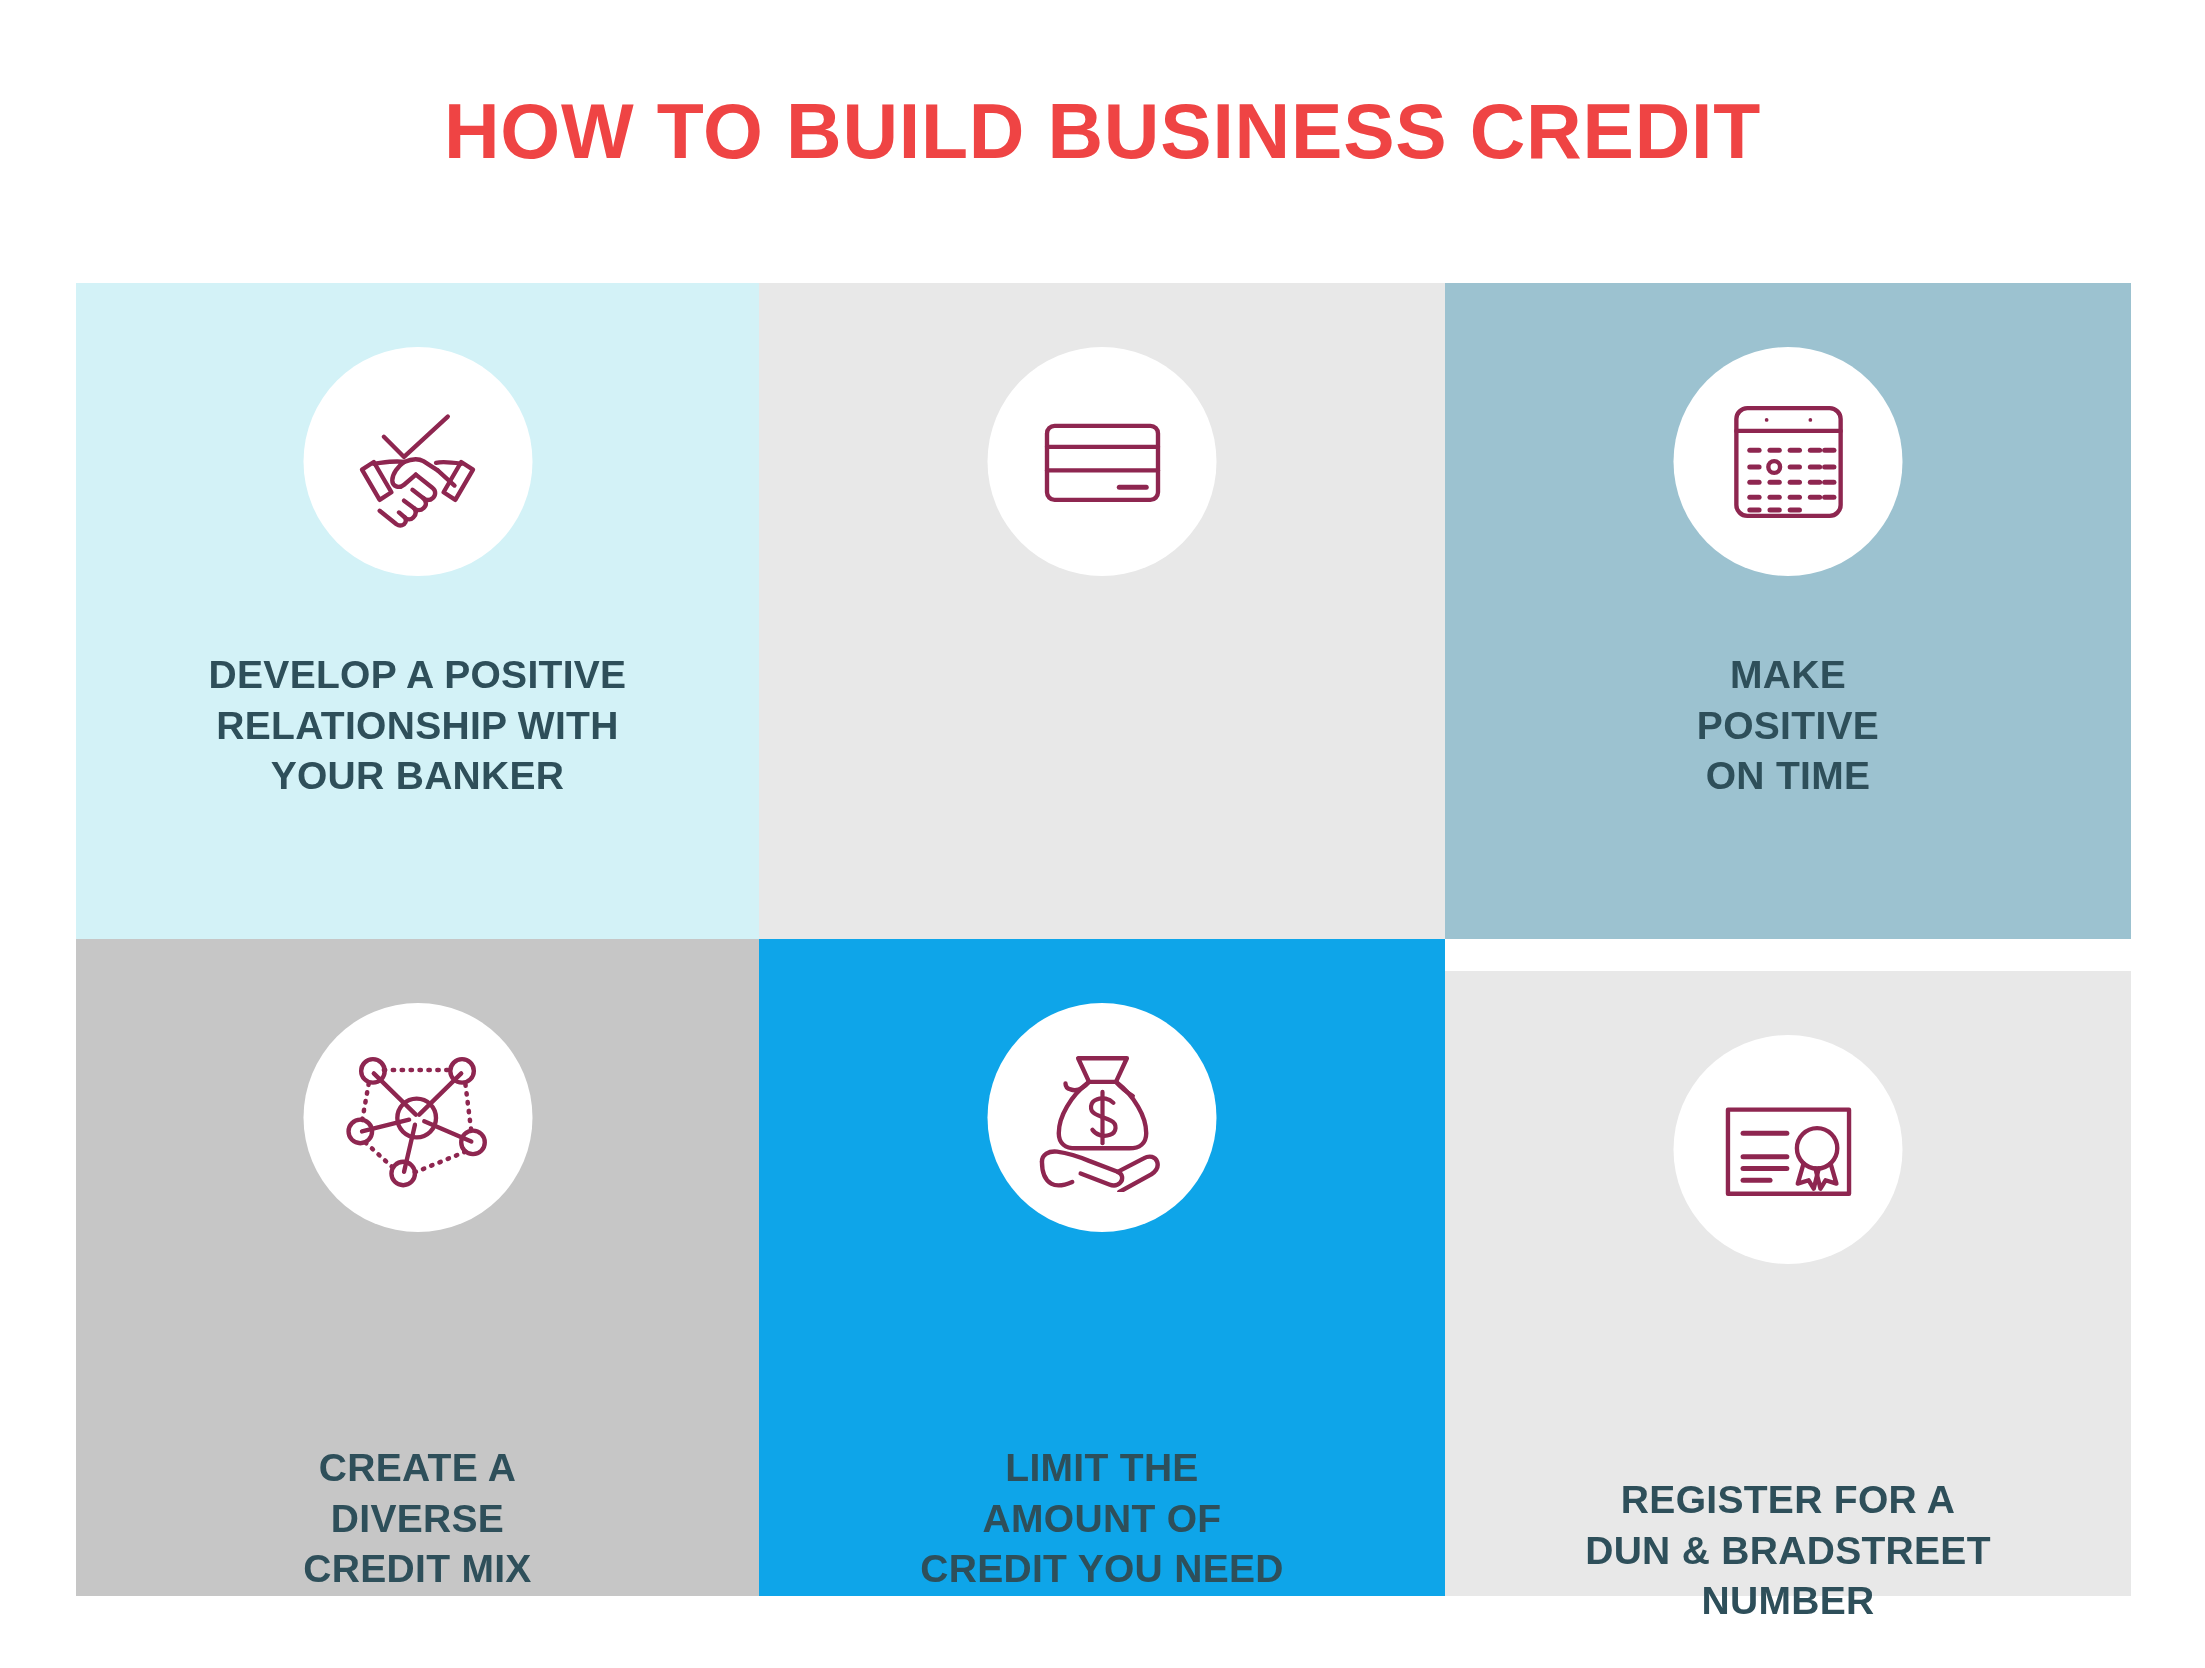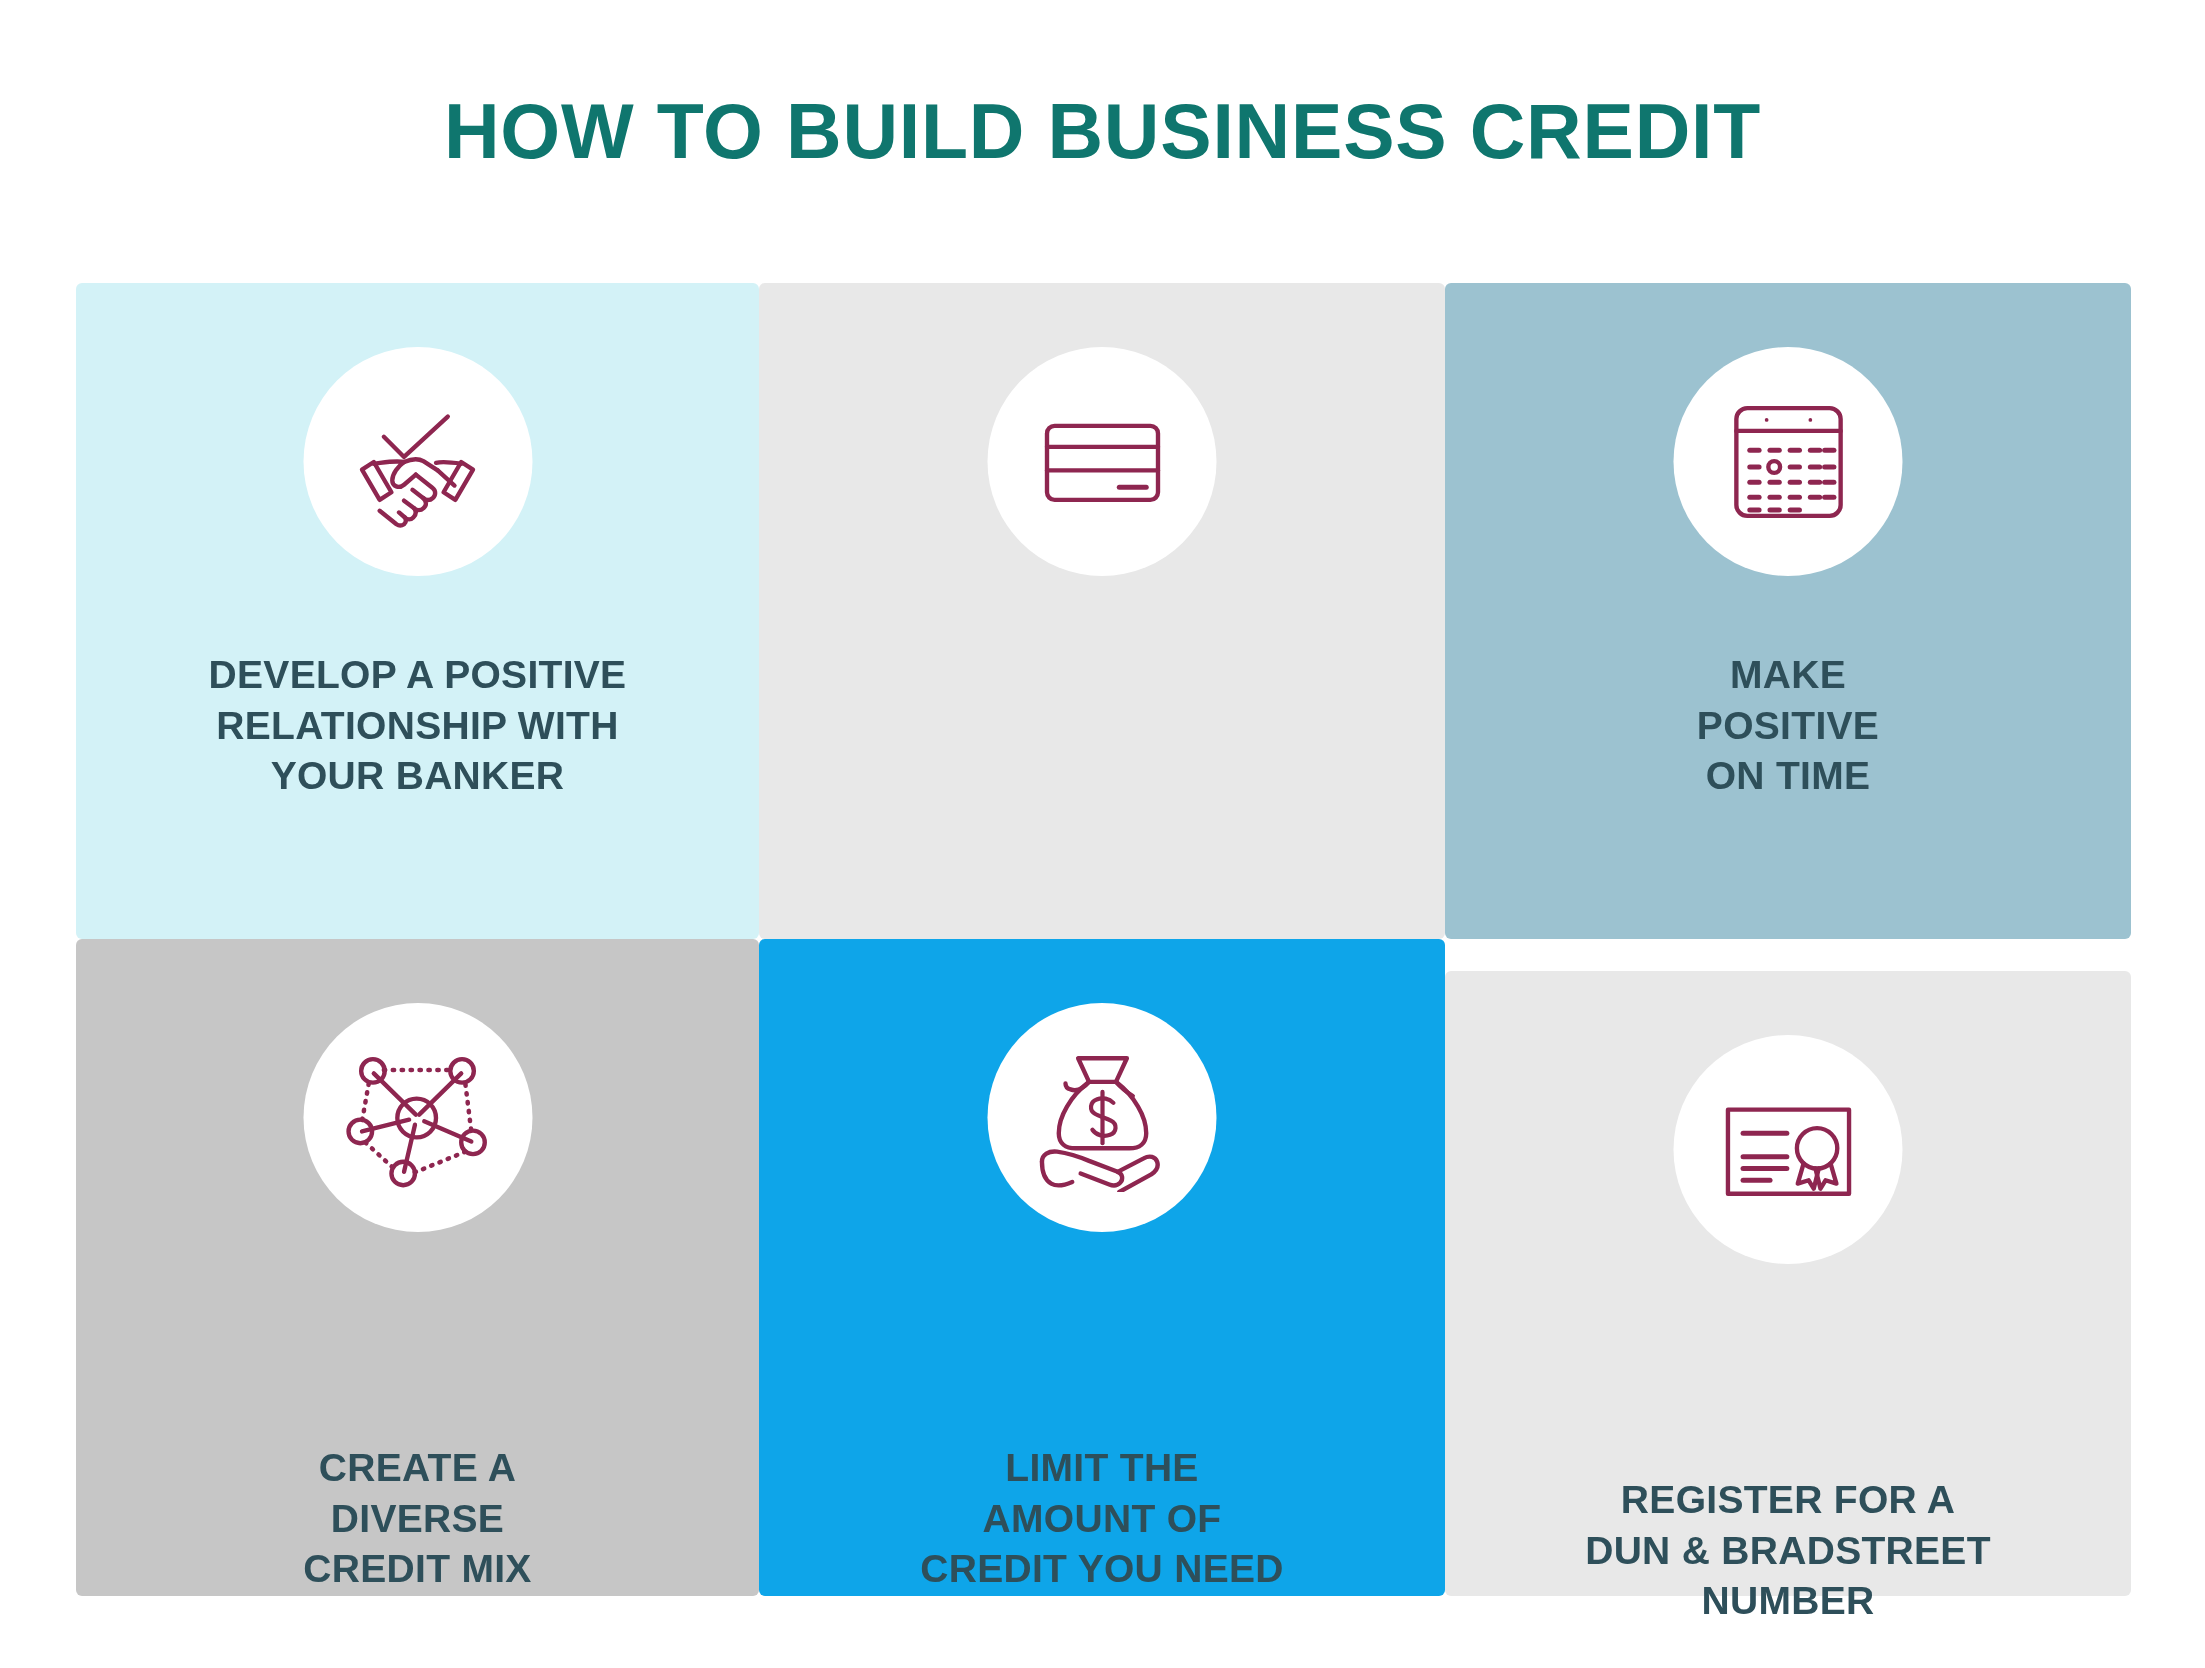--- a/index.html
+++ b/index.html
@@ -24,21 +24,21 @@
   
   .title {
     position: absolute;
     left: 0;
     top: 91px;
     width: 2205px;
     text-align: center;
     font-size: 77px;
     font-weight: bold;
     letter-spacing: 0.8px;
-    color: #0f766e;
+    color: #ef4444;
     line-height: 1.05;
     white-space: nowrap;
   }
 
   
   .grid {
     position: absolute;
     left: 76px;
     top: 283px;
     width: 2056px;
@@ -46,21 +46,20 @@
     display: grid;
     grid-template-columns: 683px 686px 686px;
     grid-template-rows: 656px 657px;
   }
 
   .card {
     position: relative;
     display: flex;
     flex-direction: column;
     align-items: center;
-    border-radius: 6px;
   }
 
   .icon-badge {
     position: absolute;
     top: 64px;
     left: 50%;
     transform: translateX(-50%);
     width: 229px;
     height: 229px;
     border-radius: 50%;

